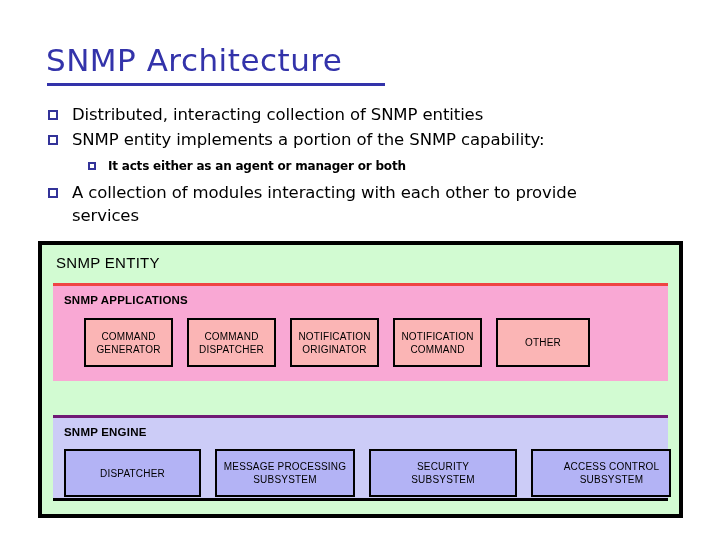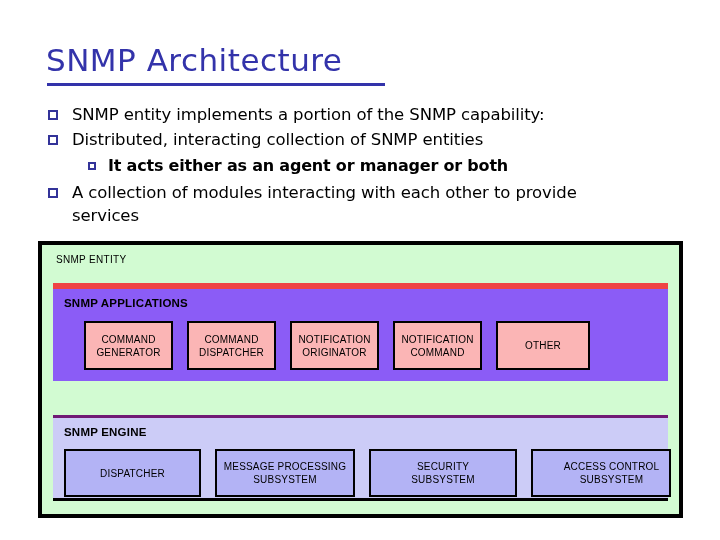--- a/index.html
+++ b/index.html
@@ -74,21 +74,21 @@
     margin-right: 12px;
   }
   .bullet-text {
     font-family: "DejaVu Sans", sans-serif;
     font-size: 16.5px;
     line-height: 23px;
     color: #000000;
     letter-spacing: -0.1px;
   }
   .level-2 .bullet-text {
-    font-size: 16px;
+    font-size: 12px;
     line-height: 18px;
     font-weight: bold;
     letter-spacing: -0.2px;
   }
   .level-1 .bullet-text {
     max-width: 570px;
   }
 
   
   #snmp-entity-frame {
@@ -99,36 +99,36 @@
     height: 277px;
     box-sizing: border-box;
     border: 4px solid #000000;
     background: #d2fbd2;
   }
   #snmp-entity-label {
     position: absolute;
     left: 14px;
     top: 9px;
     font-family: "Liberation Sans", sans-serif;
-    font-size: 10px;
+    font-size: 15px;
     font-weight: normal;
     color: #000000;
     letter-spacing: 0.3px;
   }
 
   
   #snmp-applications-band {
     position: absolute;
     left: 11px;
     top: 38px;
     width: 615px;
     height: 98px;
     box-sizing: border-box;
-    border-top: 6px solid #ef4444;
-    background: #8b5cf6;
+    border-top: 3px solid #ef4444;
+    background: #f9a8d4;
   }
   #snmp-applications-label {
     position: absolute;
     left: 11px;
     top: 8px;
     font-family: "Liberation Sans", sans-serif;
     font-size: 11.5px;
     font-weight: bold;
     color: #000000;
     letter-spacing: 0.2px;
@@ -217,26 +217,26 @@
 </head>
 <body>
 
 <div id="slide-title">SNMP Architecture</div>
 <div id="title-underline"></div>
 
 <div id="bullet-list">
 
   <div class="bullet-row level-1">
     <span class="bullet-marker"></span>
-    <span class="bullet-text">SNMP entity implements a portion of the SNMP capability:</span>
+    <span class="bullet-text">Distributed, interacting collection of SNMP entities</span>
   </div>
 
   <div class="bullet-row level-1">
     <span class="bullet-marker"></span>
-    <span class="bullet-text">Distributed, interacting collection of SNMP entities</span>
+    <span class="bullet-text">SNMP entity implements a portion of the SNMP capability:</span>
   </div>
 
   <div class="bullet-row level-2">
     <span class="bullet-marker"></span>
     <span class="bullet-text">It acts either as an agent or manager or both</span>
   </div>
 
   <div class="bullet-row level-1">
     <span class="bullet-marker"></span>
     <span class="bullet-text">A collection of modules interacting with each other to provide services</span>

